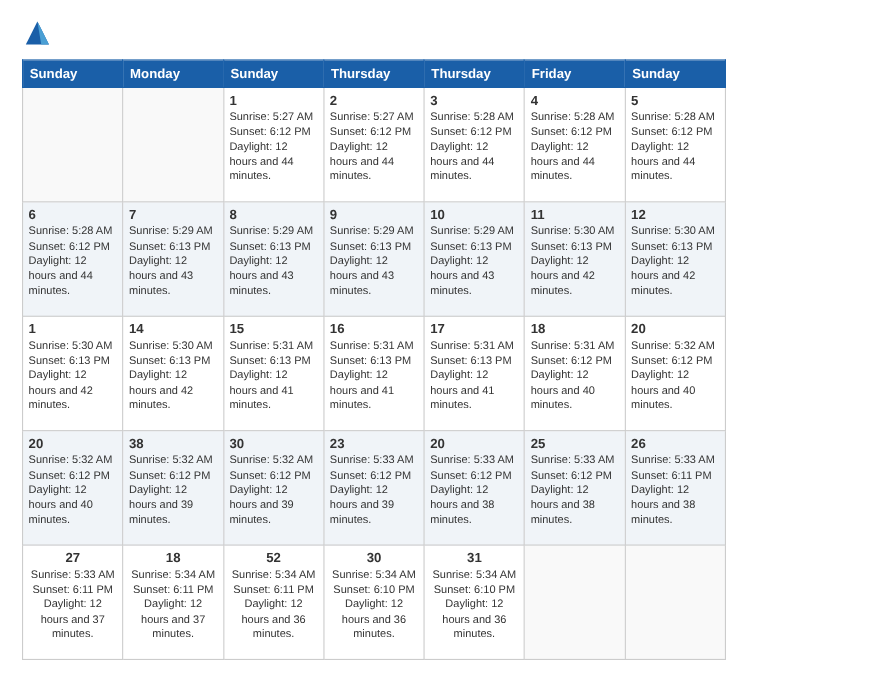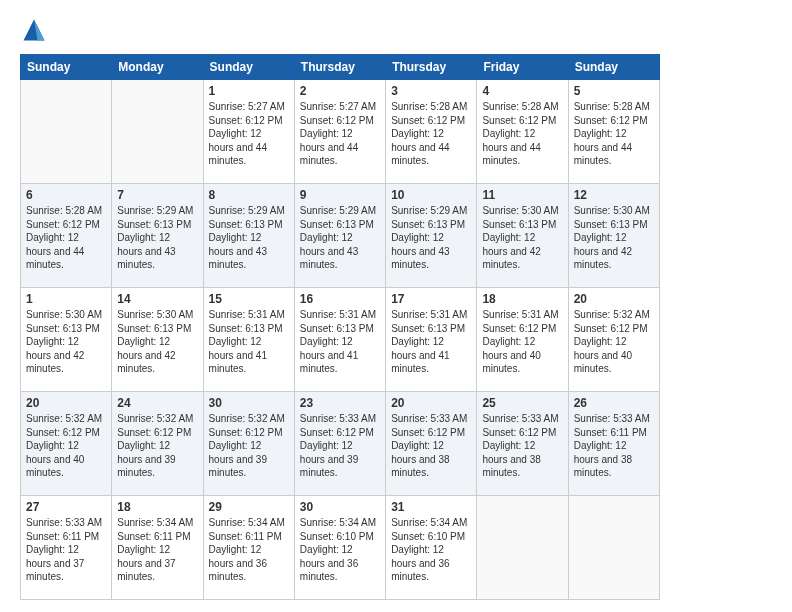--- a/index.html
+++ b/index.html
@@ -70,20 +70,21 @@
       border: 1px solid #1a5fa8;
     }
     .calendar td {
       border: 1px solid #ccc;
       vertical-align: top;
       padding: 4px 5px;
       height: 88px;
     }
     .calendar tr:last-child td {
       height: 88px;
+      text-align: center;
     }
     .day-number {
       font-size: 12px;
       font-weight: bold;
       color: #333;
       display: block;
       margin-bottom: 2px;
     }
     .day-info {
       font-size: 10px;
@@ -254,21 +255,21 @@
           </td>
         </tr>
         <tr class="row-alt">
           <td>
             <span class="day-number">20</span>
             <div class="day-info" style="white-space: pre-line;">Sunrise: 5:32 AM
 Sunset: 6:12 PM
 Daylight: 12 hours and 40 minutes.</div>
           </td>
           <td>
-            <span class="day-number">24</span>
+            <span class="day-number">38</span>
             <div class="day-info" style="white-space: pre-line;">Sunrise: 5:32 AM
 Sunset: 6:12 PM
 Daylight: 12 hours and 39 minutes.</div>
           </td>
           <td>
             <span class="day-number">30</span>
             <div class="day-info" style="white-space: pre-line;">Sunrise: 5:32 AM
 Sunset: 6:12 PM
 Daylight: 12 hours and 39 minutes.</div>
           </td>
@@ -304,21 +305,21 @@
 Sunset: 6:11 PM
 Daylight: 12 hours and 37 minutes.</div>
           </td>
           <td>
             <span class="day-number">18</span>
             <div class="day-info" style="white-space: pre-line;">Sunrise: 5:34 AM
 Sunset: 6:11 PM
 Daylight: 12 hours and 37 minutes.</div>
           </td>
           <td>
-            <span class="day-number">29</span>
+            <span class="day-number">52</span>
             <div class="day-info" style="white-space: pre-line;">Sunrise: 5:34 AM
 Sunset: 6:11 PM
 Daylight: 12 hours and 36 minutes.</div>
           </td>
           <td>
             <span class="day-number">30</span>
             <div class="day-info" style="white-space: pre-line;">Sunrise: 5:34 AM
 Sunset: 6:10 PM
 Daylight: 12 hours and 36 minutes.</div>
           </td>

